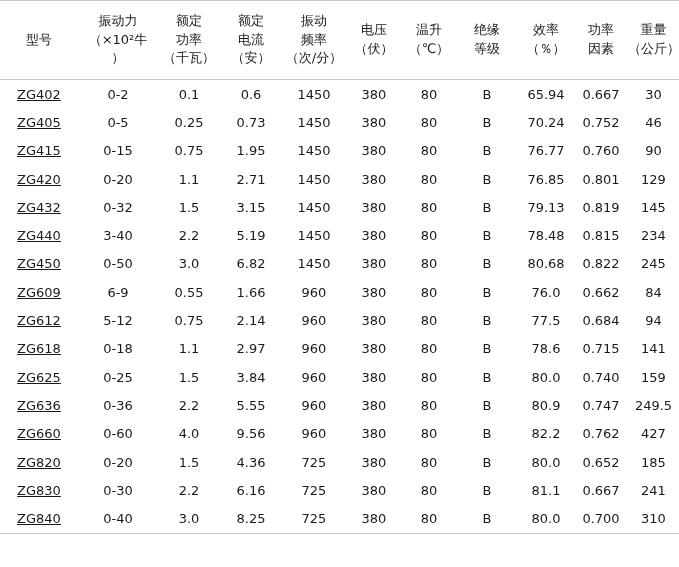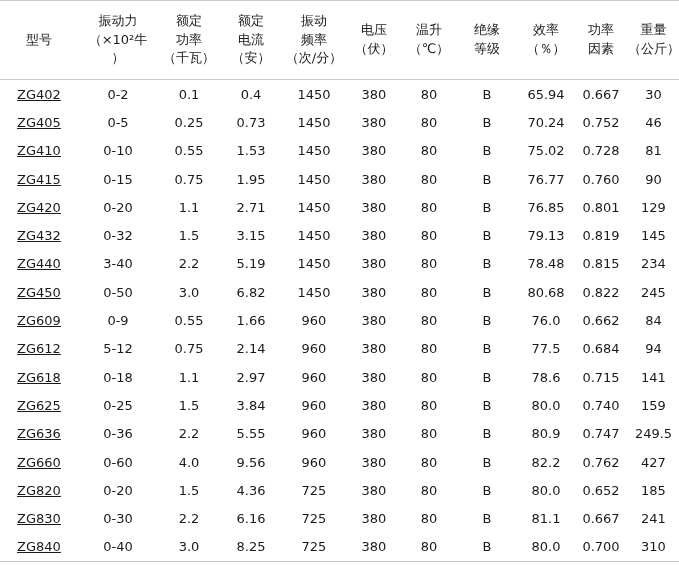--- a/index.html
+++ b/index.html
@@ -138,21 +138,21 @@
             <span class="hdr-line">重量</span>
             <span class="hdr-line">（公斤）</span>
           </th>
         </tr>
     </thead>
     <tbody>
         <tr>
           <td class="model">ZG402</td>
           <td>0-2</td>
           <td>0.1</td>
-          <td>0.4</td>
+          <td>0.6</td>
           <td>1450</td>
           <td>380</td>
           <td>80</td>
           <td>B</td>
           <td>65.94</td>
           <td>0.667</td>
           <td>30</td>
         </tr>
         <tr>
           <td class="model">ZG405</td>
@@ -161,33 +161,20 @@
           <td>0.73</td>
           <td>1450</td>
           <td>380</td>
           <td>80</td>
           <td>B</td>
           <td>70.24</td>
           <td>0.752</td>
           <td>46</td>
         </tr>
         <tr>
-          <td class="model">ZG410</td>
-          <td>0-10</td>
-          <td>0.55</td>
-          <td>1.53</td>
-          <td>1450</td>
-          <td>380</td>
-          <td>80</td>
-          <td>B</td>
-          <td>75.02</td>
-          <td>0.728</td>
-          <td>81</td>
-        </tr>
-        <tr>
           <td class="model">ZG415</td>
           <td>0-15</td>
           <td>0.75</td>
           <td>1.95</td>
           <td>1450</td>
           <td>380</td>
           <td>80</td>
           <td>B</td>
           <td>76.77</td>
           <td>0.760</td>
@@ -240,21 +227,21 @@
           <td>1450</td>
           <td>380</td>
           <td>80</td>
           <td>B</td>
           <td>80.68</td>
           <td>0.822</td>
           <td>245</td>
         </tr>
         <tr>
           <td class="model">ZG609</td>
-          <td>0-9</td>
+          <td>6-9</td>
           <td>0.55</td>
           <td>1.66</td>
           <td>960</td>
           <td>380</td>
           <td>80</td>
           <td>B</td>
           <td>76.0</td>
           <td>0.662</td>
           <td>84</td>
         </tr>

